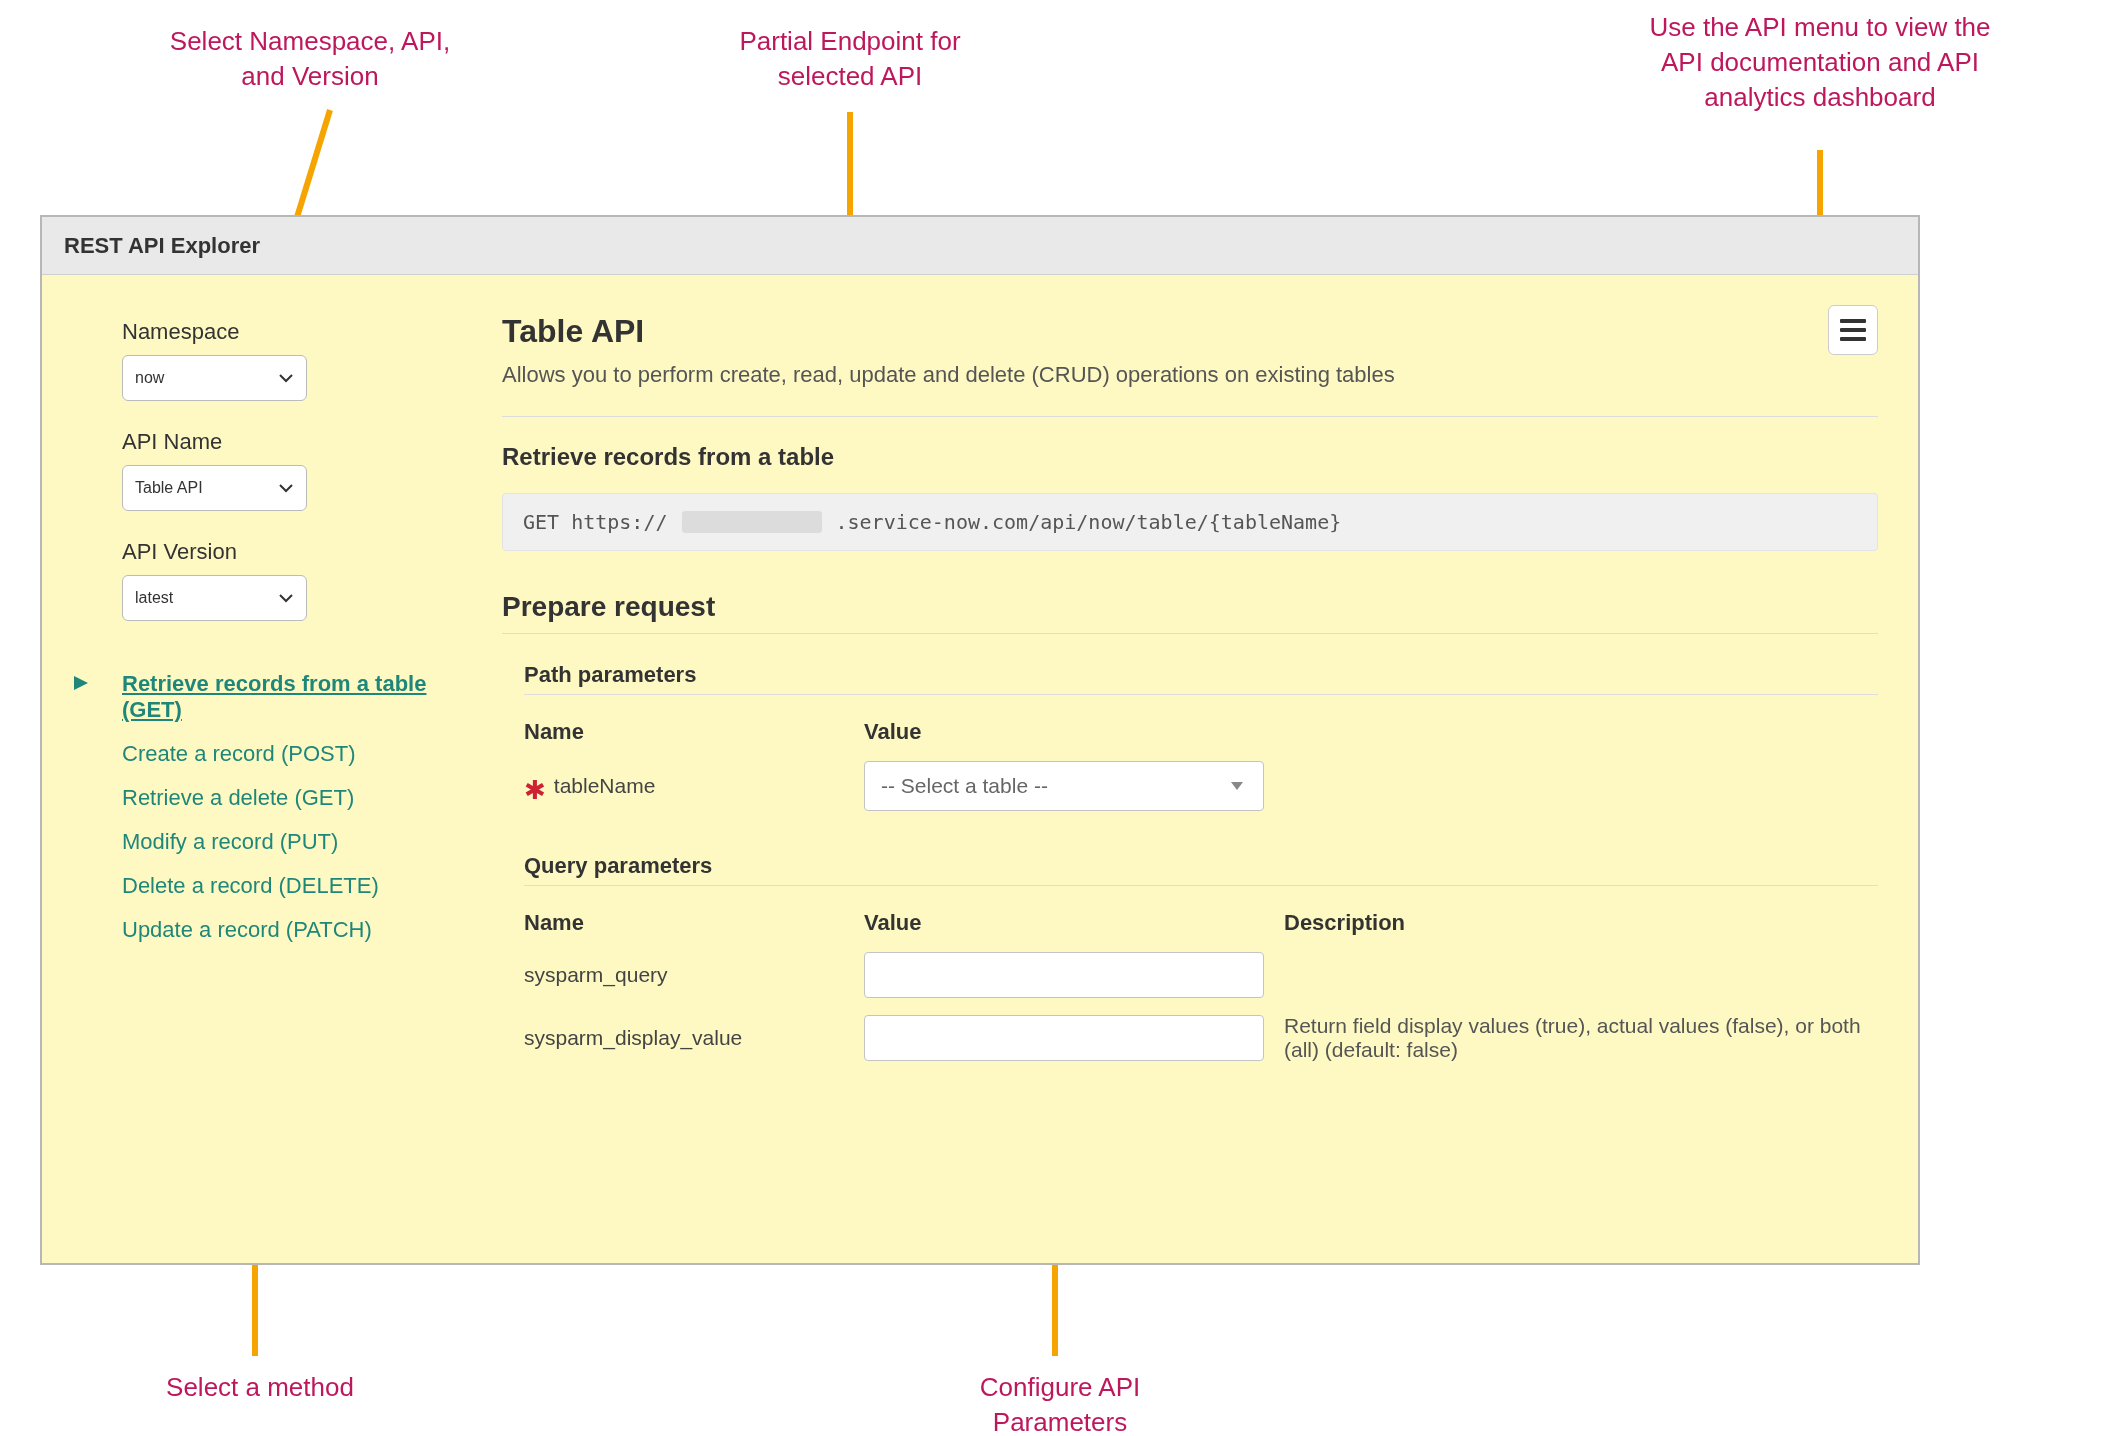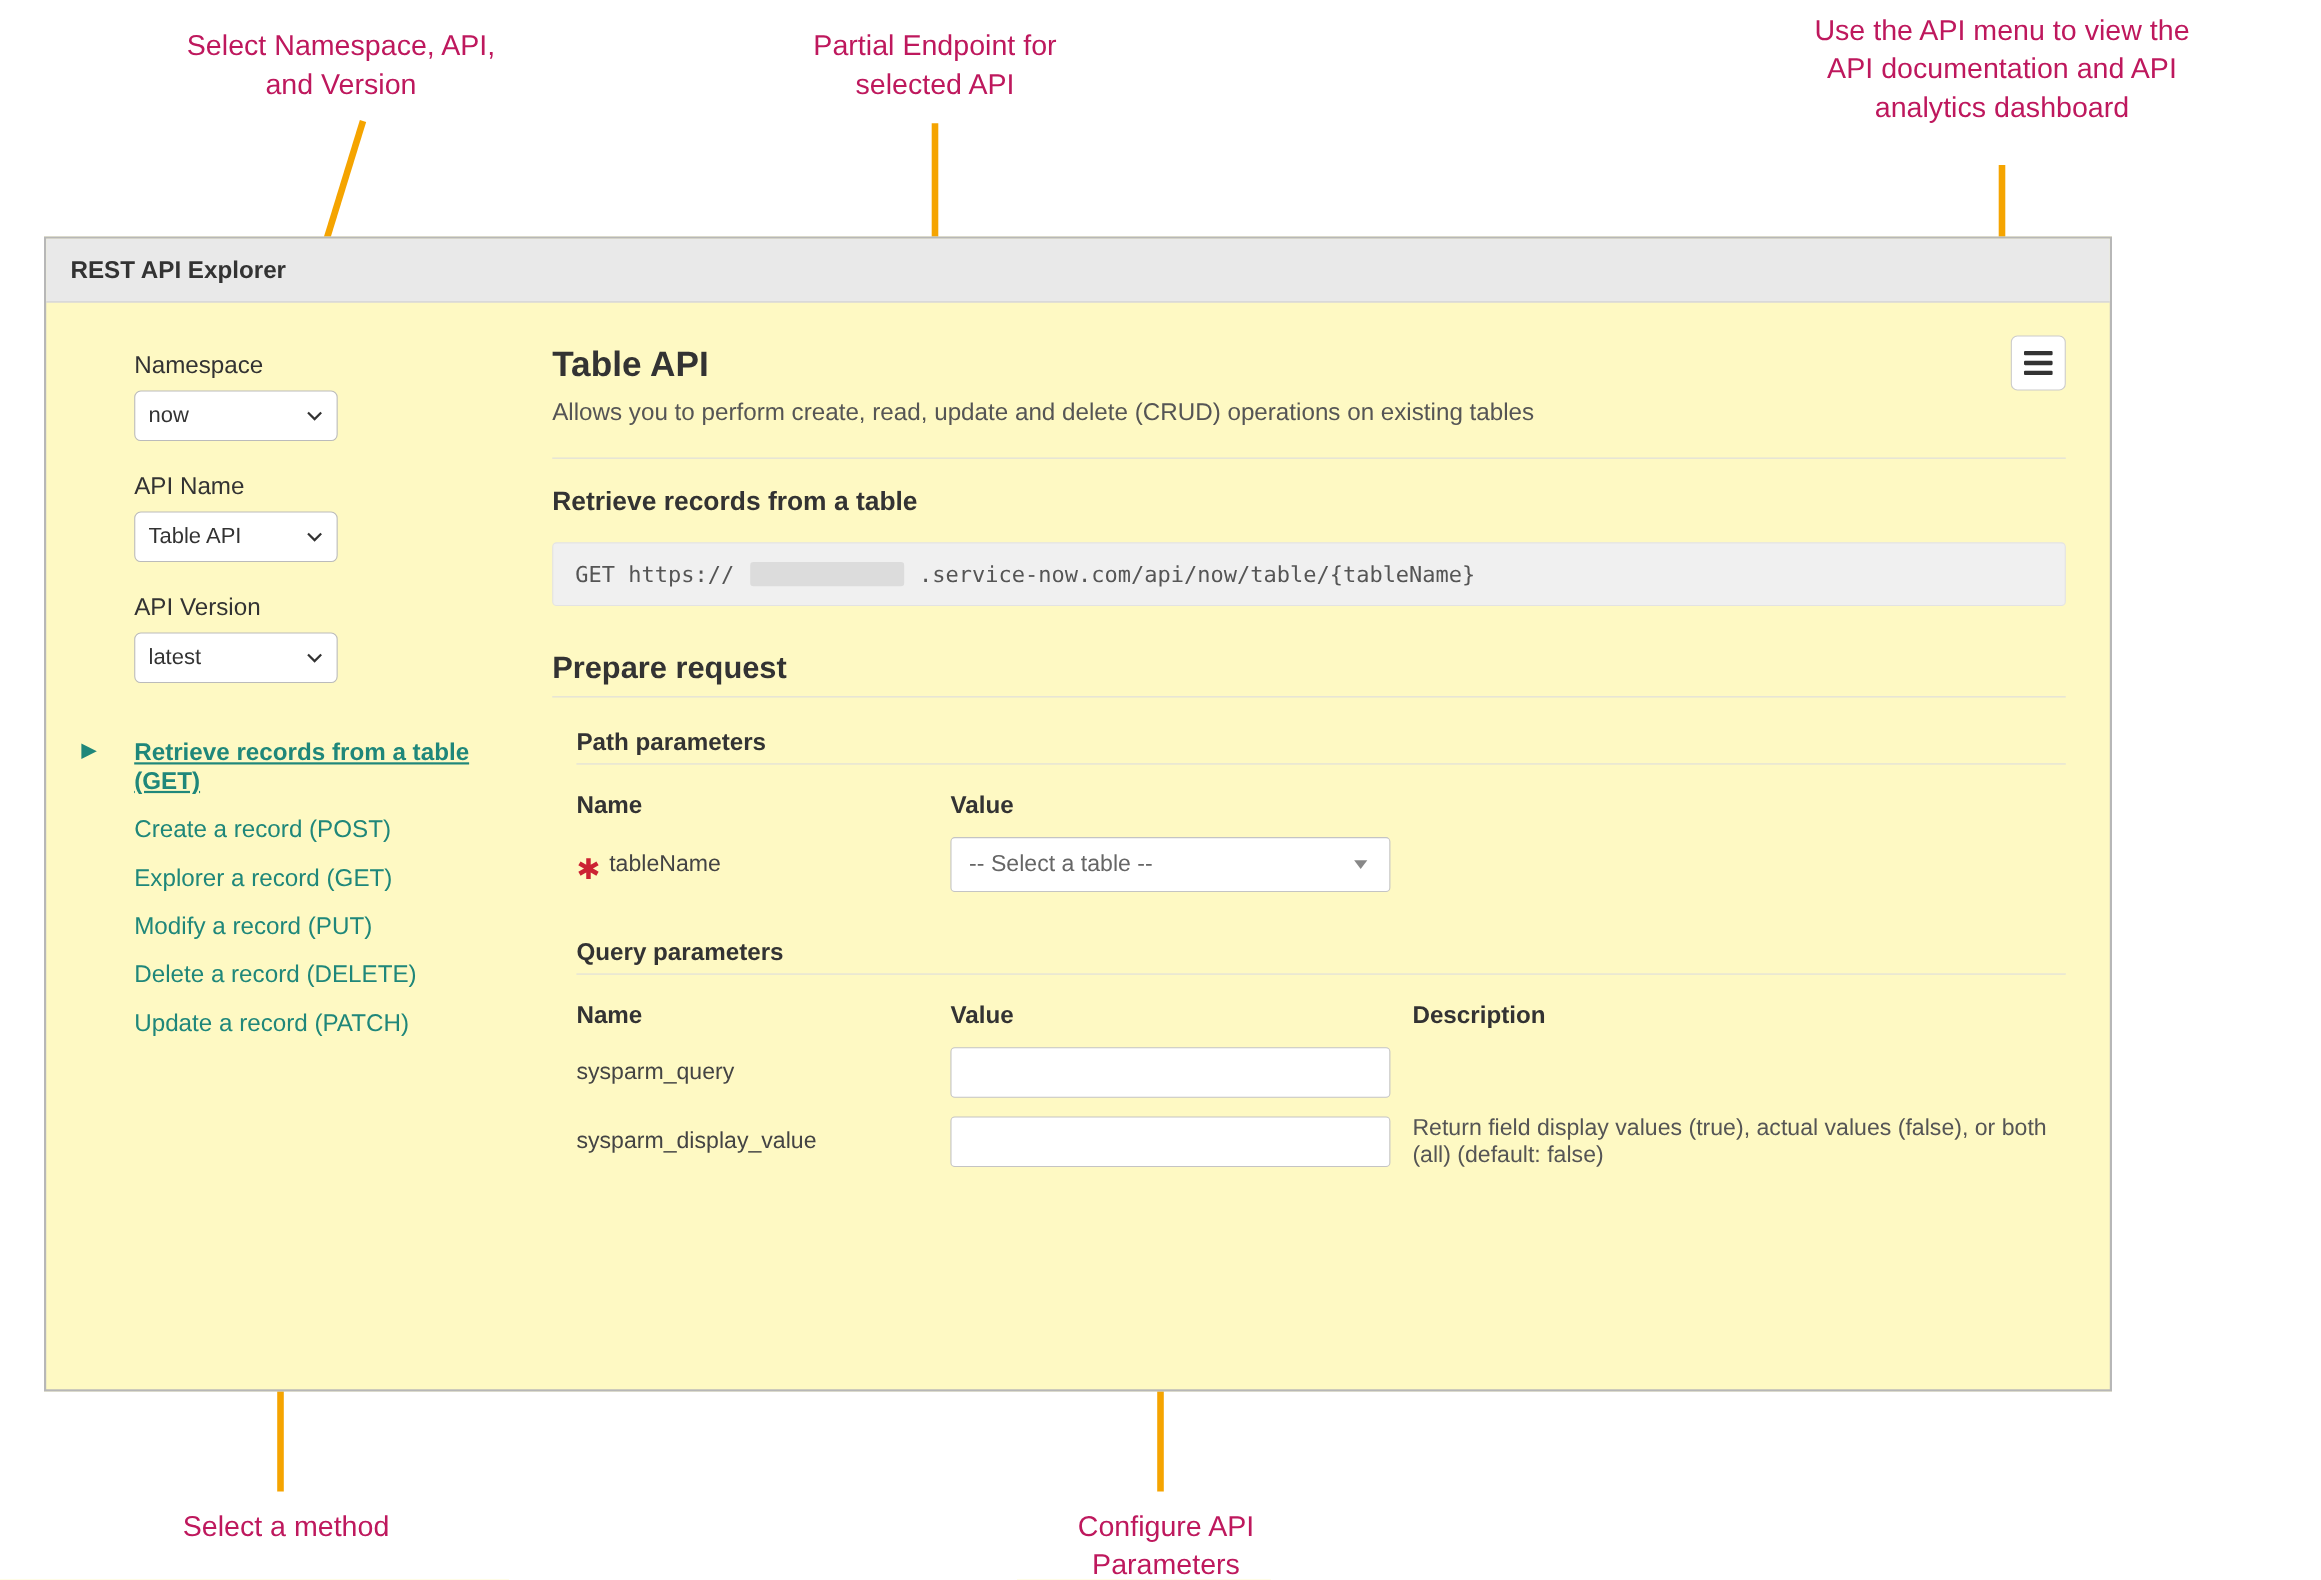--- a/index.html
+++ b/index.html
@@ -50,21 +50,21 @@
     padding: 44px 40px 20px 80px;
   }
   .field-group { margin-bottom: 28px; }
   .field-label { font-size: 22px; color: #333; margin-bottom: 10px; }
   .select {
     width: 185px;
     height: 46px;
     border: 1px solid #bbb;
     border-radius: 6px;
     background: #fff;
-    font-size: 20px;
+    font-size: 16px;
     padding: 0 12px;
     position: relative;
     display: flex;
     align-items: center;
     cursor: pointer;
   }
   .select .caret {
     position: absolute;
     right: 12px;
     top: 50%;
@@ -225,21 +225,21 @@
         <div class="method-item active">
           <svg class="play" width="18" height="18">
               <path d="M2,2 L16,9 L2,16 Z" fill="#1f877a"></path>
             </svg>
           <span>Retrieve records from a table  (GET)</span>
         </div>
         <div class="method-item">
           <span>Create a record  (POST)</span>
         </div>
         <div class="method-item">
-          <span>Explorer a record  (GET)</span>
+          <span>Retrieve a delete  (GET)</span>
         </div>
         <div class="method-item">
           <span>Modify a record  (PUT)</span>
         </div>
         <div class="method-item">
           <span>Delete a record  (DELETE)</span>
         </div>
         <div class="method-item">
           <span>Update a record  (PATCH)</span>
         </div>

